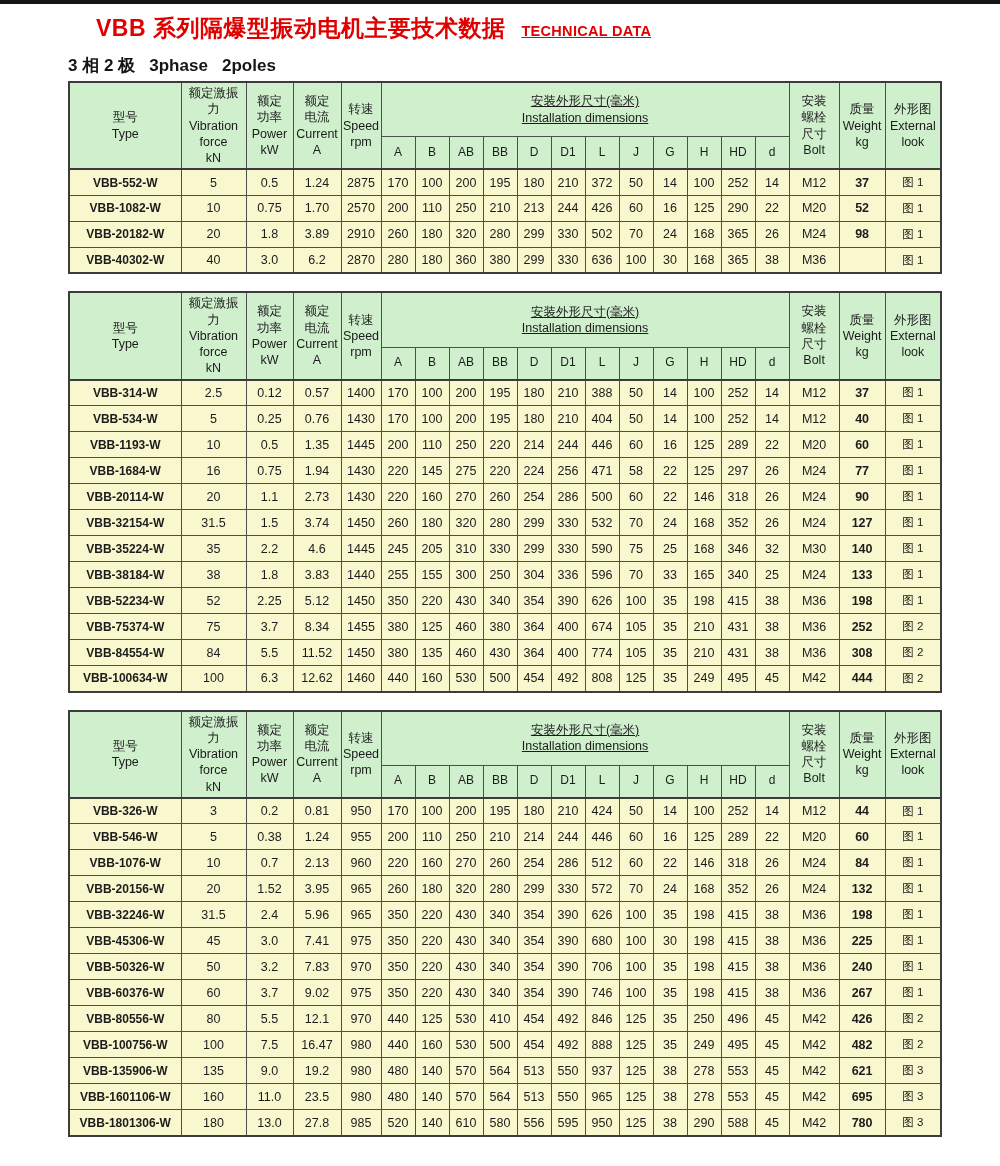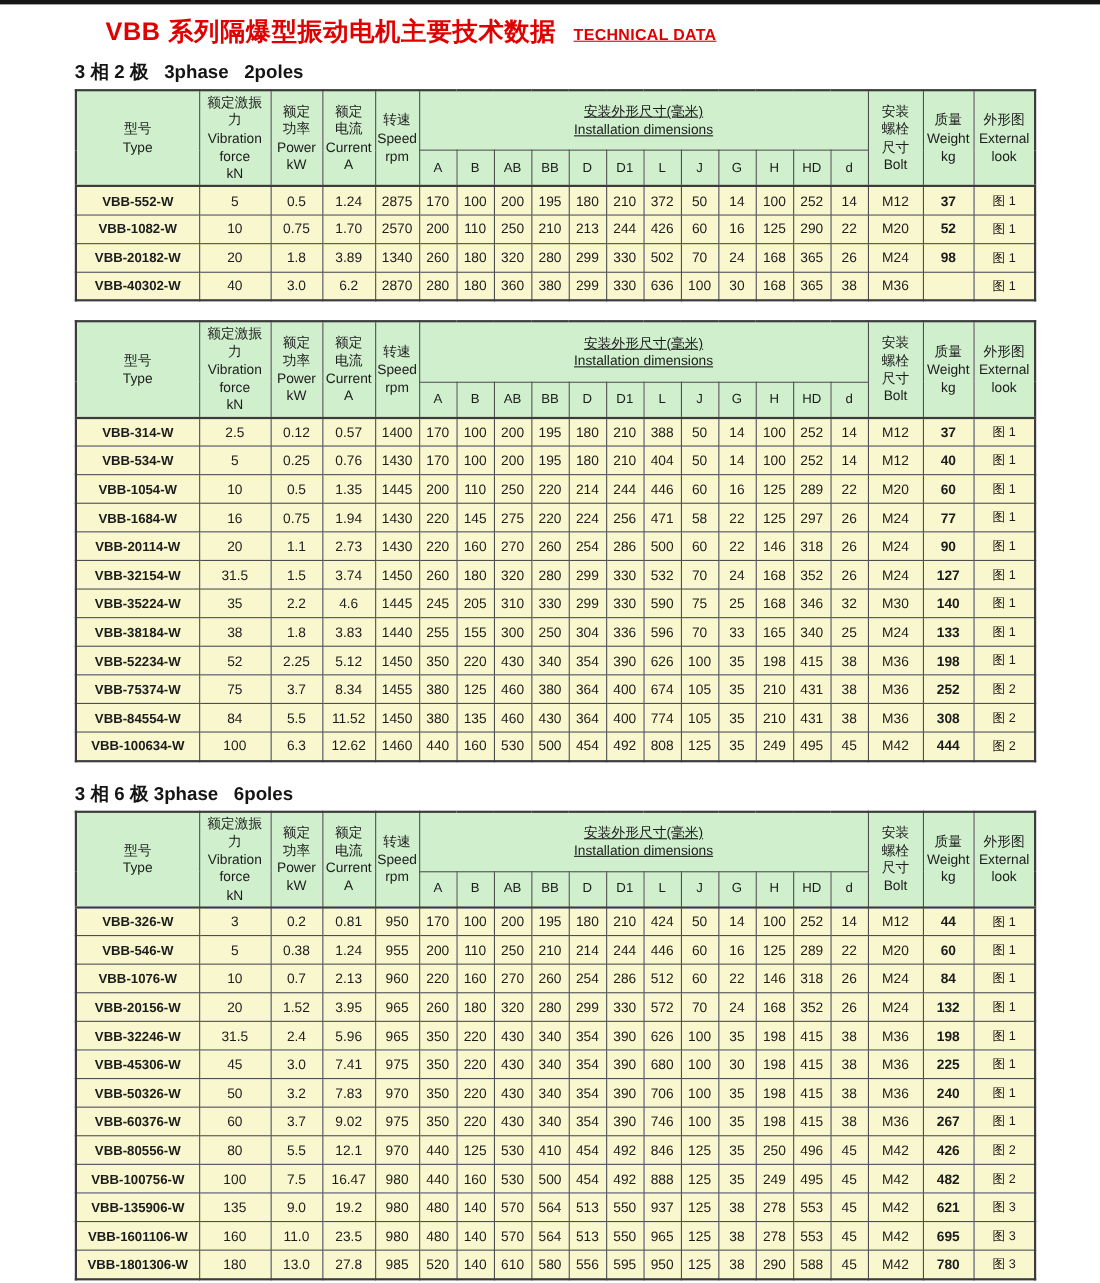--- a/index.html
+++ b/index.html
@@ -175,21 +175,21 @@
             <td>22</td>
             <td>M20</td>
             <td class="wt">52</td>
             <td class="look">图 1</td>
           </tr>
           <tr>
             <td class="type">VBB-20182-W</td>
             <td>20</td>
             <td>1.8</td>
             <td>3.89</td>
-            <td>1340</td>
+            <td>2910</td>
             <td>260</td>
             <td>180</td>
             <td>320</td>
             <td>280</td>
             <td>299</td>
             <td>330</td>
             <td>502</td>
             <td>70</td>
             <td>24</td>
             <td>168</td>
@@ -335,21 +335,21 @@
             <td>50</td>
             <td>14</td>
             <td>100</td>
             <td>252</td>
             <td>14</td>
             <td>M12</td>
             <td class="wt">40</td>
             <td class="look">图 1</td>
           </tr>
           <tr>
-            <td class="type">VBB-1054-W</td>
+            <td class="type">VBB-1193-W</td>
             <td>10</td>
             <td>0.5</td>
             <td>1.35</td>
             <td>1445</td>
             <td>200</td>
             <td>110</td>
             <td>250</td>
             <td>220</td>
             <td>214</td>
             <td>244</td>
@@ -559,21 +559,20 @@
             <td>45</td>
             <td>M42</td>
             <td class="wt">444</td>
             <td class="look">图 2</td>
           </tr>
         </tbody>
     </table>
   </section>
 
   <section class="poles-section">
-    <h2 class="section-heading">3 相 6 极 3phase   6poles</h2>
     <table class="spec">
       <colgroup>
         <col style="width:112px">
           <col style="width:65px">
           <col style="width:47px">
           <col style="width:48px">
           <col style="width:40px">
         <col style="width:34px">
           <col style="width:34px">
           <col style="width:34px">

